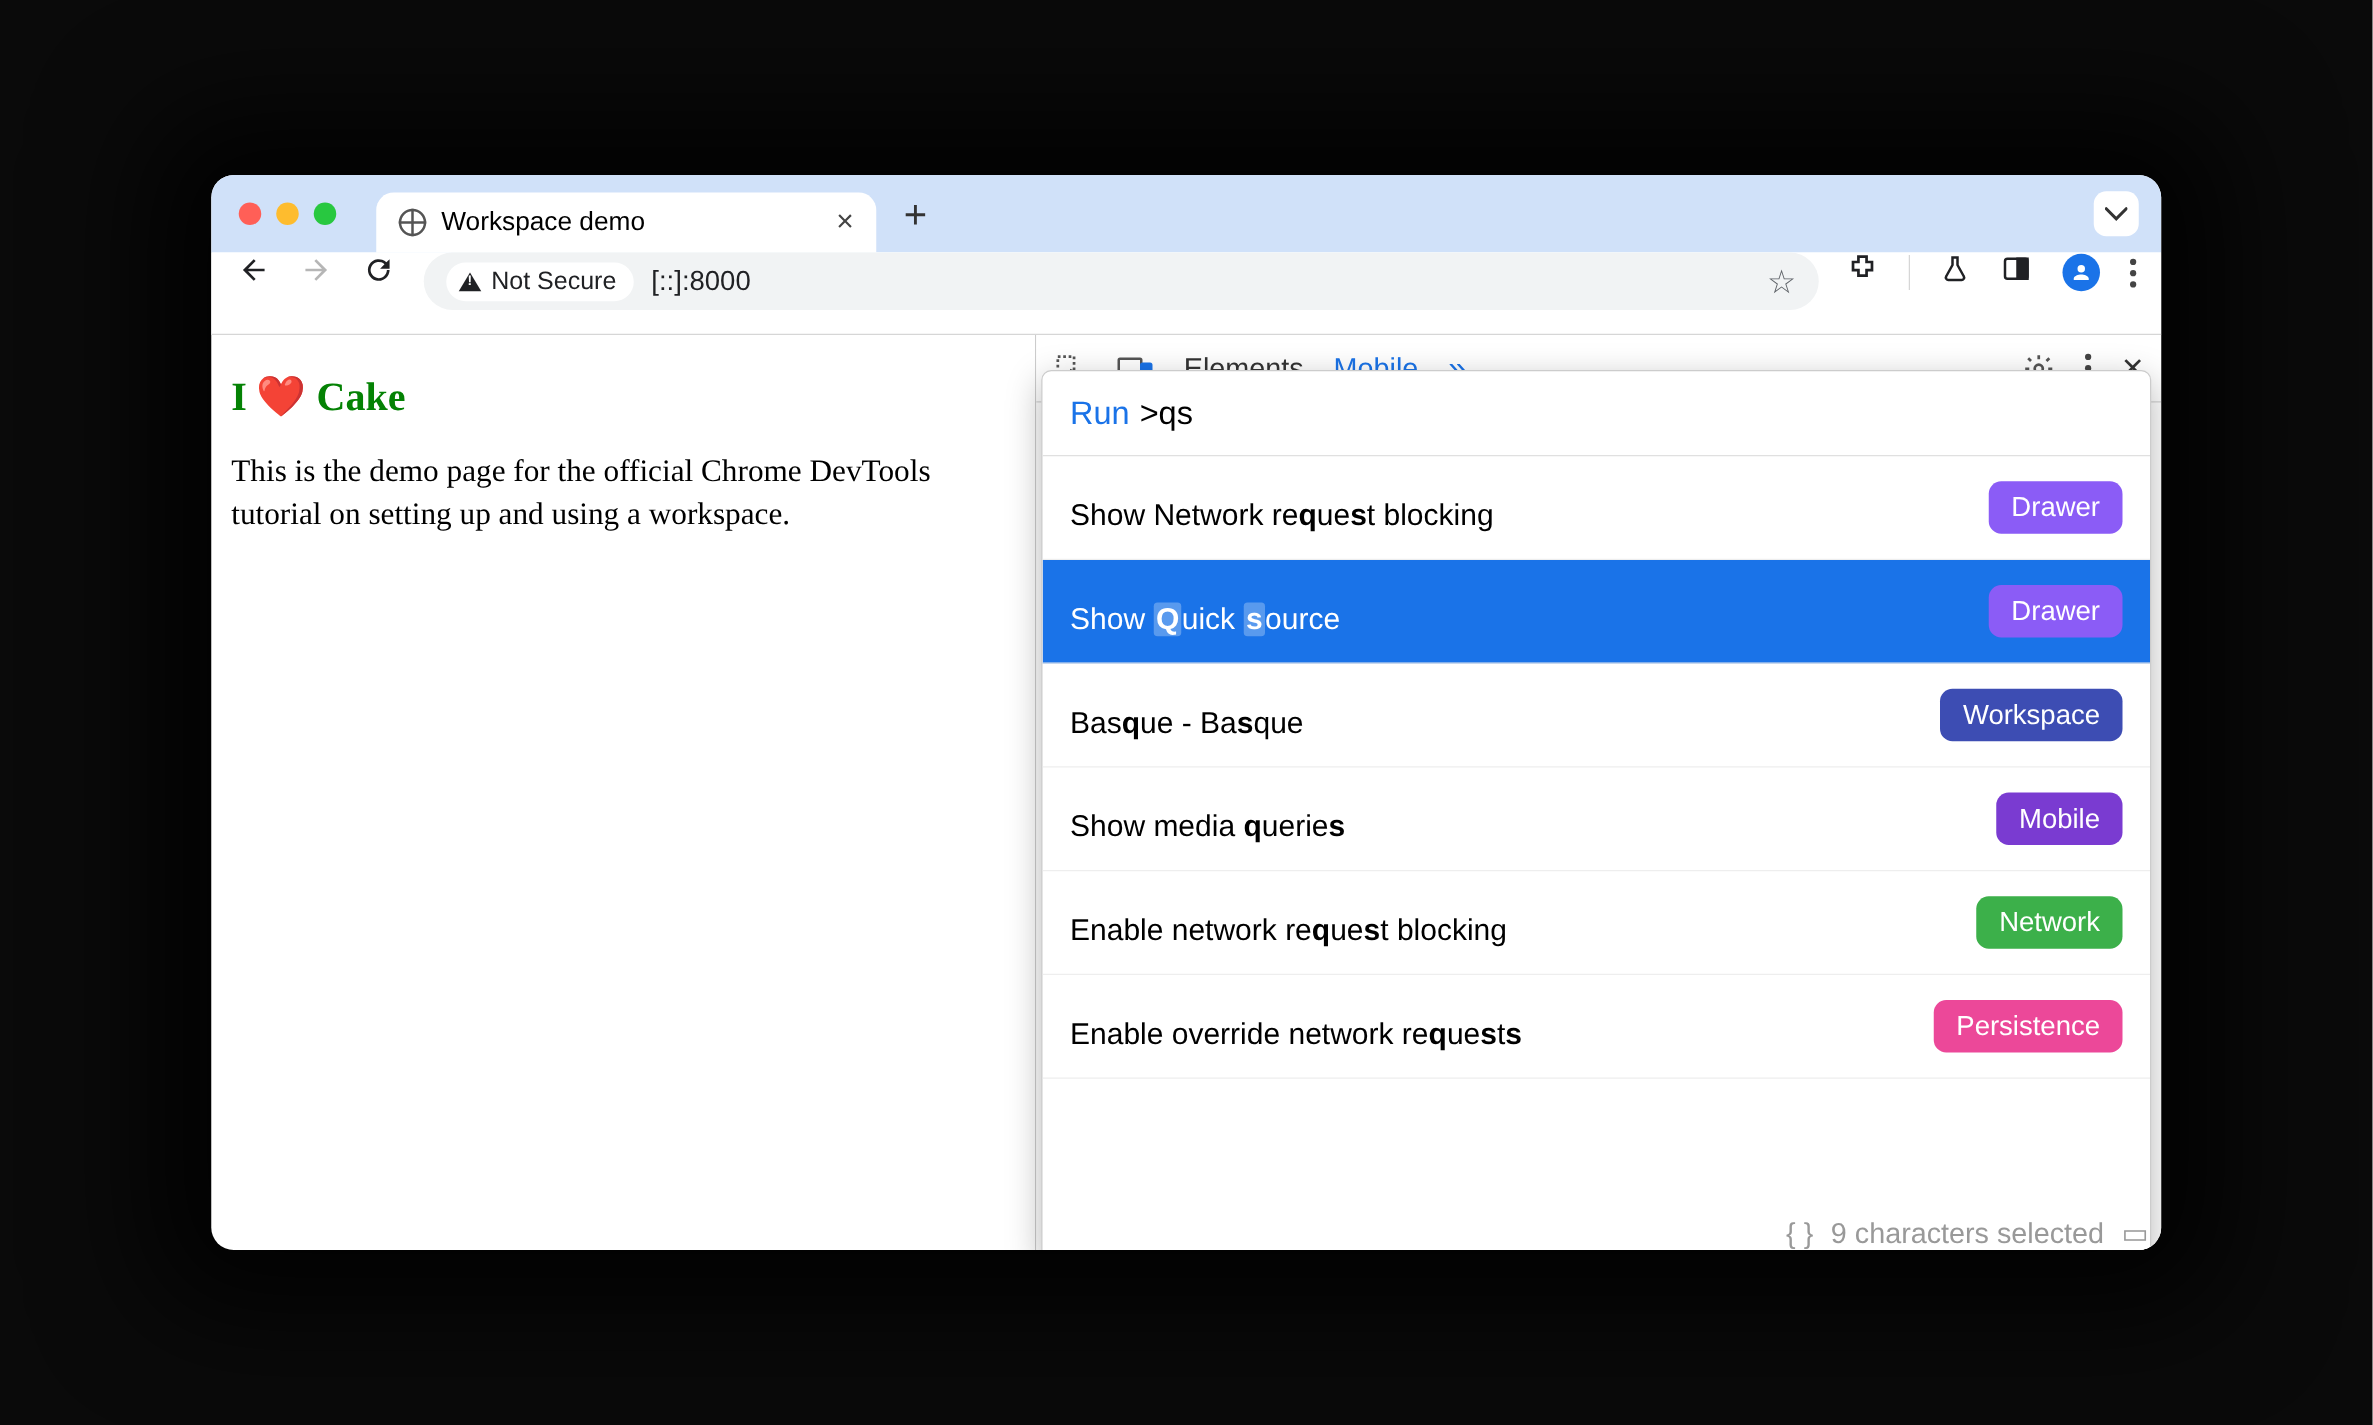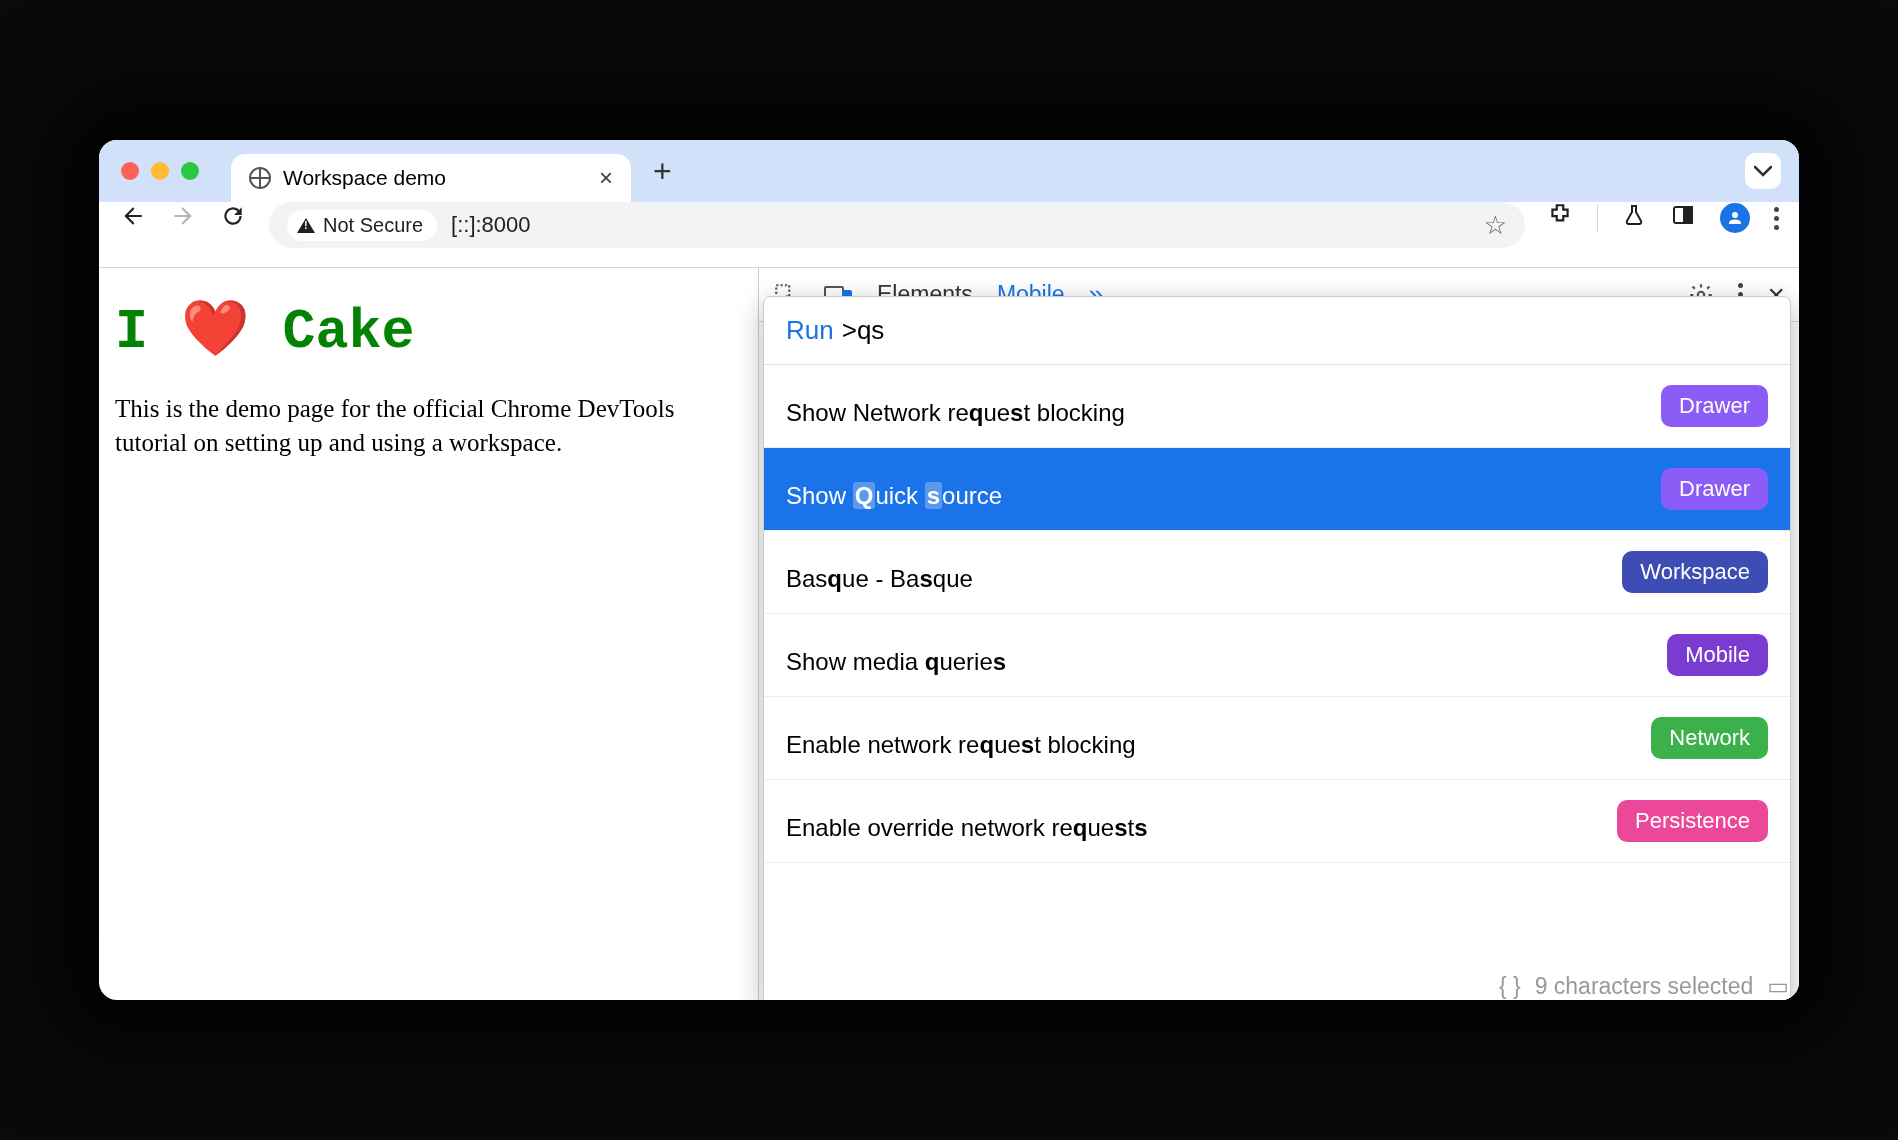--- a/index.html
+++ b/index.html
@@ -3,21 +3,21 @@
 <meta charset="utf-8">
 <style>
   * { box-sizing: border-box; margin: 0; padding: 0; }
   body {
     width: 1898px; height: 1140px;
     background: #0a0a0a;
     display: flex; align-items: center; justify-content: center;
     font-family: -apple-system, Helvetica, Arial, sans-serif;
   }
   .window {
-    width: 1700px; height: 860px;
+    width: 1560px; height: 860px;
     background: #fff;
     border-radius: 18px;
     box-shadow: 0 0 90px 50px rgba(0,0,0,0.82);
     overflow: hidden;
     display: flex; flex-direction: column;
   }
   .tabstrip {
     height: 62px; background: #d0e1f9;
     display: flex; align-items: flex-end; padding: 0 18px; gap: 4px;
   }
@@ -67,21 +67,21 @@
   .avatar svg{width:18px;height:18px;fill:#fff}
   .kebab{display:flex;flex-direction:column;gap:4px}
   .kebab span{width:5px;height:5px;background:#444;border-radius:50%}
 
   .content { flex:1; display:flex; overflow:hidden;}
   .page {
     width: 660px; padding: 28px 16px; font-family: "Times New Roman", serif;
     font-size: 25px; color:#000; border-right:1px solid #ccc;
     line-height:1.35;
   }
-  .page h1 { font-size: 55px; color:#048204; font-weight:bold; margin-bottom:22px;font-family:Liberation Mono, monospace;}
+  .page h1 { font-size: 32px; color:#048204; font-weight:bold; margin-bottom:22px;}
   .page p { margin-bottom: 22px;}
   .page a { color:#0000ee; text-decoration:underline;}
 
   .devtools { flex:1; display:flex; flex-direction:column; background:#fff; position:relative;}
   .dt-tabs {
     height:54px;border-bottom:1px solid #d6d6d6;display:flex;align-items:center;
     padding:0 14px;gap:24px;font-size:23px;color:#333;
   }
   .dt-tab{cursor:pointer}
   .dt-tab.active{color:#1a73e8}

